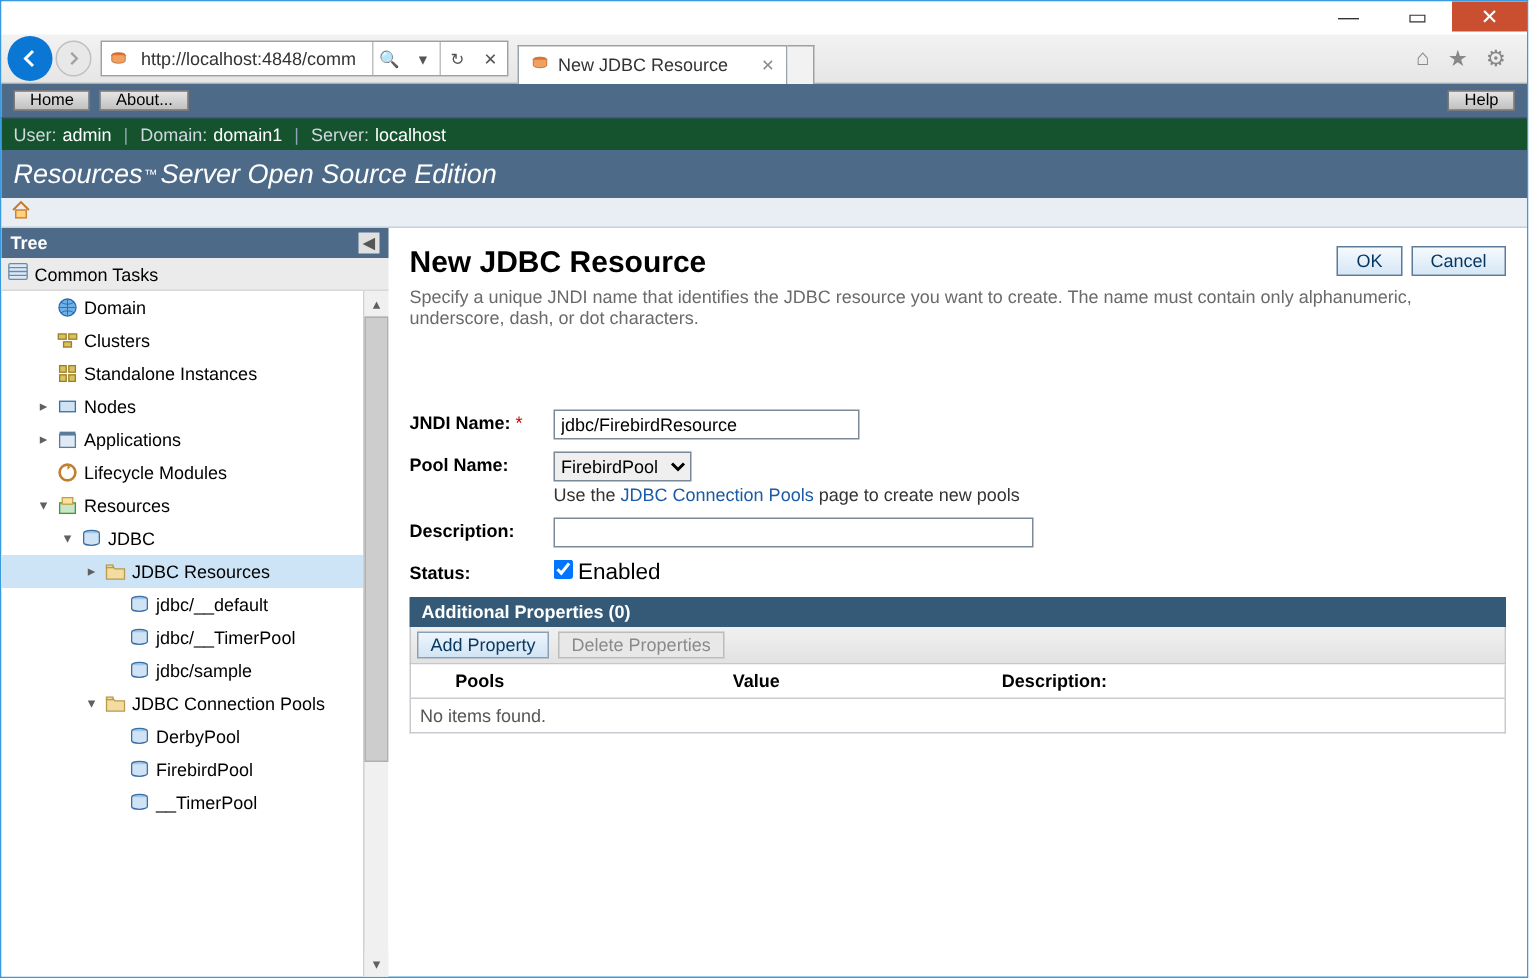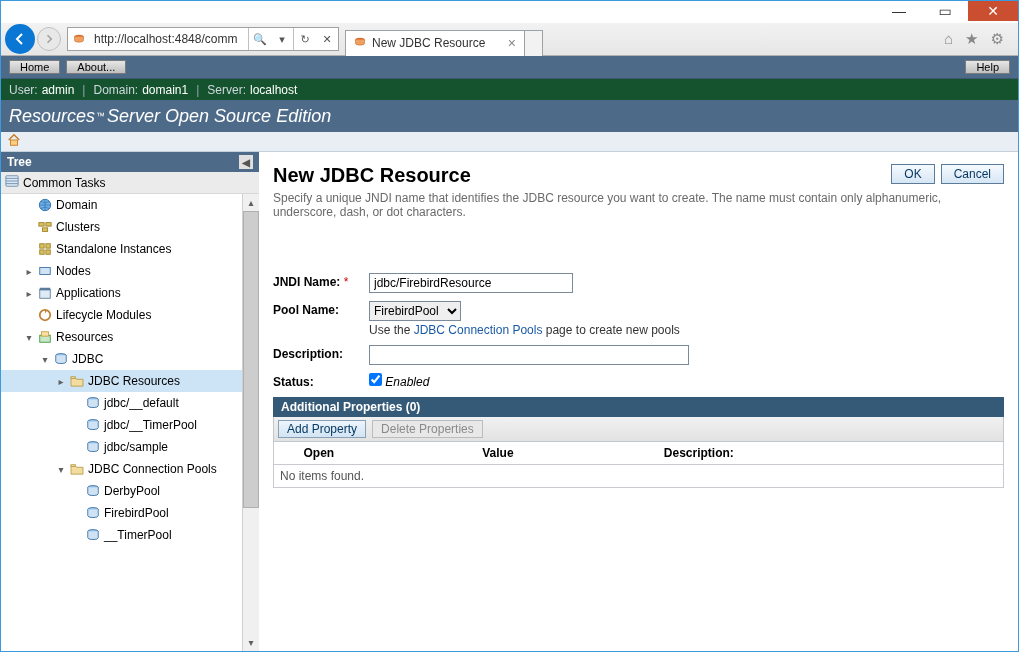--- a/index.html
+++ b/index.html
@@ -72,21 +72,21 @@
 .gf-btn { border:1px solid #5c7b99; background:linear-gradient(#f5fafe,#d6e6f5); padding:1px 12px; font-size:12px; color:#06365f; height:20px; }
 
 .form { margin-top:54px; }
 .form-row { display:flex; align-items:flex-start; margin-bottom:8px; }
 .form-label { width:96px; font-weight:bold; font-size:12px; padding-top:2px; }
 .req { color:#c00; font-weight:normal; }
 .form-field input[type=text] { border:1px solid #7a8a99; height:20px; padding:0 4px; font-size:12px; width:204px; }
 .form-field select { border:1px solid #7a8a99; height:20px; font-size:12px; width:92px; }
 .hint { font-size:12px; color:#333; margin-top:2px; }
 .hint a { color:#1b5aa6; text-decoration:none; }
-.cb-row label { font-size:12px;font-style:italic; }
+.cb-row label { font-size:15px; }
 
 .section-bar { background:#355a78; color:#fff; font-weight:bold; font-size:12px; padding:3px 8px; margin-top:8px; }
 .toolbar { background:linear-gradient(#f1f1f1,#e2e2e2); border:1px solid #c3c8cd; border-top:none; padding:3px 4px; display:flex; gap:6px; }
 .tb-btn { border:1px solid #8aa1b5; background:linear-gradient(#edf5fc,#d2e4f3); padding:1px 8px; font-size:12px; color:#083a63; }
 .tb-btn.disabled { background:#e8e8e8; color:#8a8a8a; border-color:#bcbcbc; }
 
 table.props { width:100%; border-collapse:collapse; font-size:12px; border:1px solid #c7cbd0; border-top:none; }
 table.props th { text-align:left; background:#fff; border-bottom:1px solid #c7cbd0; padding:4px 6px; font-weight:bold; }
 table.props th.chk { width:24px; }
 table.props td { padding:4px 6px; color:#555; }
@@ -428,21 +428,21 @@
 
       <div class="section-bar">Additional Properties (0)</div>
       <div class="toolbar">
         <button class="tb-btn">Add Property</button>
         <button class="tb-btn disabled">Delete Properties</button>
       </div>
       <table class="props">
         <thead>
             <tr>
           <th class="chk"></th>
-          <th>Open</th>
+          <th>Pools</th>
           <th>Value</th>
           <th>Description:</th>
         </tr>
           </thead>
         <tbody>
             <tr>
               <td colspan="4">No items found.</td>
             </tr>
           </tbody>
       </table>

